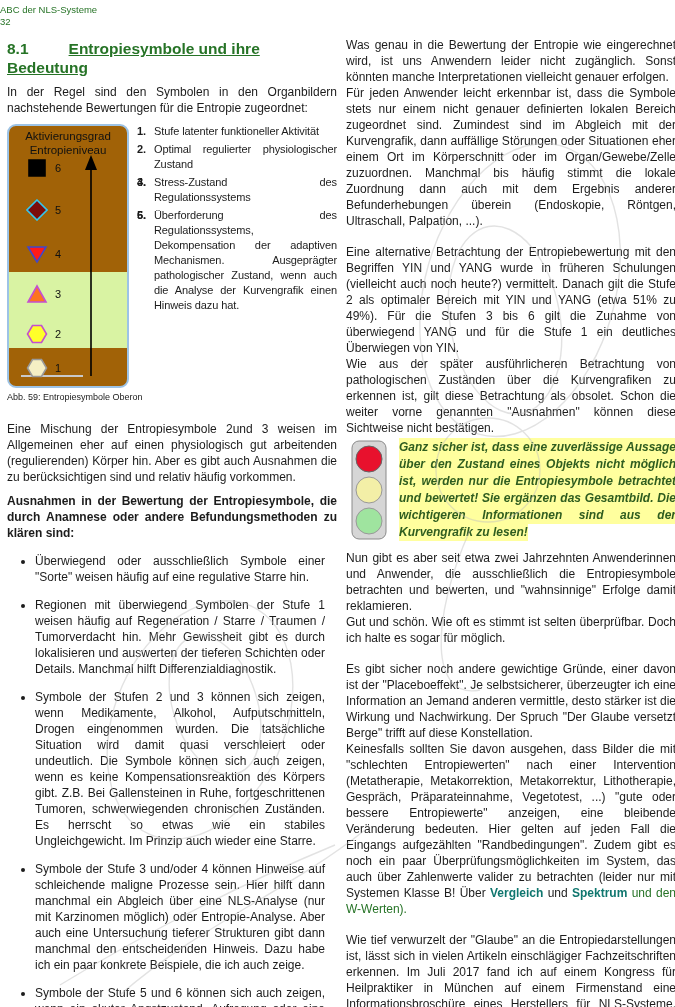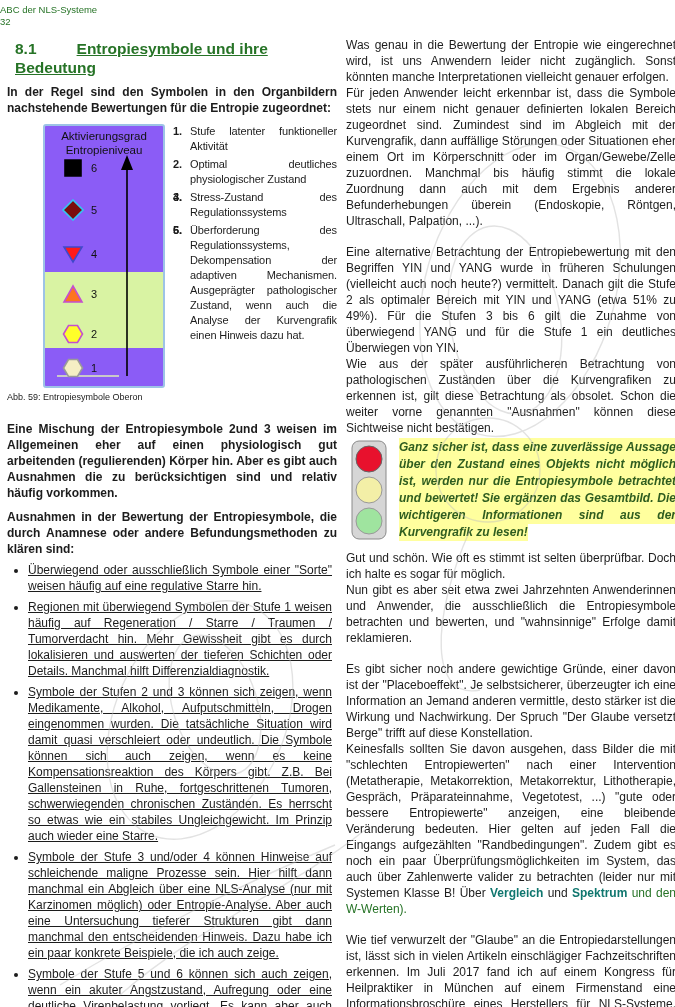--- a/index.html
+++ b/index.html
@@ -5,41 +5,41 @@
   html,body{margin:0;padding:0;}
   body{
     width:675px;height:1007px;overflow:hidden;position:relative;
     background:#ffffff;color:#1c1c1c;
     font-family:"Liberation Sans",sans-serif;font-size:12px;line-height:16px;
   }
   .watermark{position:absolute;left:0;top:0;z-index:6;pointer-events:none;}
   header{text-align:left;padding-top:4px;font-size:9.5px;line-height:12px;color:#267326;position:relative;z-index:2;}
   .cols{display:flex;gap:9px;padding:0 7px;margin-top:9px;position:relative;z-index:2;}
   .col{width:330px;flex:none;}
-  h1{font-size:15.5px;line-height:19px;color:#267326;margin:2px 8px 7px;font-weight:bold;}
+  h1{font-size:15.5px;line-height:19px;color:#267326;margin:2px 0 7px;font-weight:bold;}
   h1 .num{margin-right:40px;}
   h1 .ttl{text-decoration:underline;}
   p.just{text-align:justify;margin:0;}
-  p.mb{margin-bottom:8px;font-weight:bold;}
+  p.mb{margin-bottom:8px;}
   .bold{font-weight:bold;}
   
   .figrow{display:flex;gap:8px;margin-bottom:2px;}
-  .figbox{width:118px;height:260px;border:2px solid #9dc3e6;border-radius:3px;position:relative;flex:none;background:#8b5cf6;margin-left:36px;}
+  .figbox{width:118px;height:260px;border:2px solid #9dc3e6;border-radius:9px;position:relative;flex:none;background:#a16207;}
   .figtitle{font-size:11.5px;line-height:14px;text-align:center;padding-top:3px;position:relative;z-index:2;color:#111;}
   .band{position:absolute;left:0;right:0;top:146px;height:76px;background:#d9f3a3;z-index:0;}
   .axis{position:absolute;left:0;top:0;z-index:1;}
   .symrow{position:absolute;left:17px;display:flex;align-items:center;gap:7px;z-index:2;}
   .symrow .lvl{font-size:11px;color:#111;}
   .legend{list-style:none;margin:0;padding:0;flex:1;font-size:11px;line-height:15px;letter-spacing:-0.1px;}
   .legend li{position:relative;padding-left:17px;text-align:justify;margin-bottom:3px;}
   .legend .n{position:absolute;left:0;font-weight:bold;}
   .caption{font-size:9px;line-height:11px;margin:4px 0 18px;color:#222;}
   
   ul.bul{margin:0 0 8px;padding-left:16px;}
-  ul.bul li{text-align:justify;margin:5px;text-decoration:underline;}
+  ul.bul li{text-align:justify;margin:12px;}
   
   .gap{height:15px;}
   .rp{margin:0;}
   .callout-row{display:flex;gap:7px;margin:3px 0 9px;align-items:flex-start;}
   .traffic{width:46px;flex:none;display:flex;justify-content:center;}
   .callout-text{flex:1;font-weight:bold;font-style:italic;color:#2f5d1f;text-align:justify;line-height:17px;}
   .callout-text .hl{background:#ffff9e;padding:2px 0;box-decoration-break:clone;-webkit-box-decoration-break:clone;}
   .link{color:#0f766e;font-weight:bold;}
   .green-run{color:#267326;}
 </style>
@@ -104,21 +104,21 @@
             <div class="symrow" style="top: 231px;">
               <svg width="22" height="22" viewBox="0 0 22 22">
                 <polygon points="6.5,2.5 15.5,2.5 20.5,11 15.5,19.5 6.5,19.5 1.5,11" fill="#f5efc4" stroke="#9a9a9a" stroke-width="1.6"></polygon>
               </svg>
               <span class="lvl">1</span>
             </div>
           </div>
       </div>
       <ol class="legend" id="legend">
           <li><span class="n">1.</span><span>Stufe latenter funktioneller Aktivität</span></li>
-          <li><span class="n">2.</span><span>Optimal deutliches physiologischer Zustand</span></li>
+          <li><span class="n">2.</span><span>Optimal regulierter physiologischer Zustand</span></li>
           <li><span class="n">3.</span></li>
           <li><span class="n">4.</span><span>Stress-Zustand des Regulationssystems</span></li>
           <li><span class="n">5.</span></li>
           <li><span class="n">6.</span><span>Überforderung des Regulationssystems, Dekompensation der adaptiven Mechanismen. Ausgeprägter pathologischer Zustand, wenn auch die Analyse der Kurvengrafik einen Hinweis dazu hat.</span></li>
         </ol>
     </div>
     <div class="caption">Abb. 59: Entropiesymbole Oberon</div>
 
     <p class="just mb">Eine Mischung der Entropiesymbole 2und 3 weisen im Allgemeinen eher auf einen physiologisch gut arbeitenden (regulierenden) Körper hin. Aber es gibt auch Ausnahmen die zu berücksichtigen sind und relativ häufig vorkommen.</p>
     <p class="just bold" style="margin-bottom:2px">Ausnahmen in der Bewertung der Entropiesymbole, die durch Anamnese oder andere Befundungsmethoden zu klären sind:</p>
@@ -142,22 +142,22 @@
         <div class="traffic">
           <svg width="42" height="102" viewBox="0 0 42 102">
             <rect x="4" y="2" width="34" height="98" rx="7" fill="#d6d6d6" stroke="#8a8a8a"></rect>
             <circle cx="21" cy="20" r="13" fill="#e8112d" stroke="#666"></circle>
             <circle cx="21" cy="51" r="13" fill="#f3efa7" stroke="#999"></circle>
             <circle cx="21" cy="82" r="13" fill="#9fe49f" stroke="#999"></circle>
           </svg>
         </div>
         <div class="callout-text"><span class="hl">Ganz sicher ist, dass eine zuverlässige Aussage über den Zustand eines Objekts nicht möglich ist, werden nur die Entropiesymbole betrachtet und bewertet! Sie ergänzen das Gesamtbild. Die wichtigeren Informationen sind aus der Kurvengrafik zu lesen!</span></div>
       </div>
+      <p class="just rp">Nun gibt es aber seit etwa zwei Jahrzehnten Anwenderinnen und Anwender, die ausschließlich die Entropiesymbole betrachten und bewerten, und "wahnsinnige" Erfolge damit reklamieren.</p>
       <p class="just rp">Gut und schön. Wie oft es stimmt ist selten überprüfbar. Doch ich halte es sogar für möglich.</p>
-      <p class="just rp">Nun gibt es aber seit etwa zwei Jahrzehnten Anwenderinnen und Anwender, die ausschließlich die Entropiesymbole betrachten und bewerten, und "wahnsinnige" Erfolge damit reklamieren.</p>
       <div class="gap"></div>
       <p class="just rp">Es gibt sicher noch andere gewichtige Gründe, einer davon ist der "Placeboeffekt". Je selbstsicherer, überzeugter ich eine Information an Jemand anderen vermittle, desto stärker ist die Wirkung und Nachwirkung. Der Spruch "Der Glaube versetzt Berge" trifft auf diese Konstellation.</p>
       <p class="just rp"><span>Keinesfalls sollten Sie davon ausgehen, dass Bilder die mit "schlechten Entropiewerten" nach einer Intervention (Metatherapie, Metakorrektion, Metakorrektur, Lithotherapie, Gespräch, Präparateinnahme, Vegetotest, ...) "gute oder bessere Entropiewerte" anzeigen, eine bleibende Veränderung bedeuten. Hier gelten auf jeden Fall die Eingangs aufgezählten "Randbedingungen". Zudem gibt es noch ein paar Überprüfungsmöglichkeiten im System, das auch über Zahlenwerte valider zu betrachten (leider nur mit Systemen Klasse B! Über </span><span class="link">Vergleich</span><span> und </span><span class="link">Spektrum</span><span> </span><span class="green-run">und den W-Werten).</span></p>
       <div class="gap"></div>
       <p class="just rp">Wie tief verwurzelt der "Glaube" an die Entropiedarstellungen ist, lässt sich in vielen Artikeln einschlägiger Fachzeitschriften erkennen.  Im Juli 2017 fand ich auf einem Kongress für Heilpraktiker in München auf einem Firmenstand eine Informationsbroschüre eines Herstellers für NLS-Systeme. Der Inhalt bestand aus einer Sammlung von Zeitschriftenartikeln mit Bezug zum Produktangebot. In fast allen Beiträgen (meistens von Ärzten) wurden ausschließlich Organbilder mit den Entropiesymbolen für Vergleiche von erfolgreicher Arbeit benutzt.</p>
     </section>
 </main>
 
 <svg class="watermark" width="675" height="1007" viewBox="0 0 675 1007">
   <g stroke="#bfbfbf" fill="none" stroke-width="1.4" opacity="0.45">

